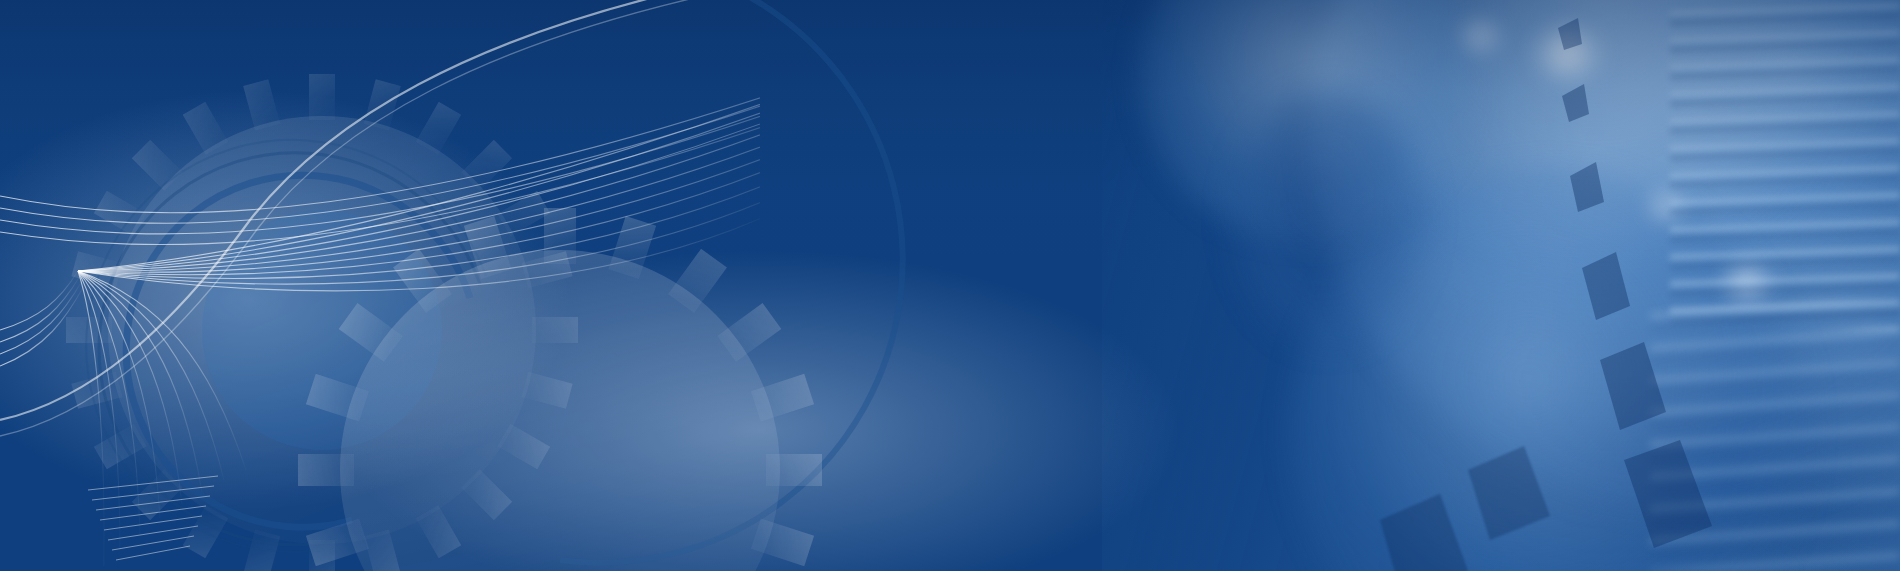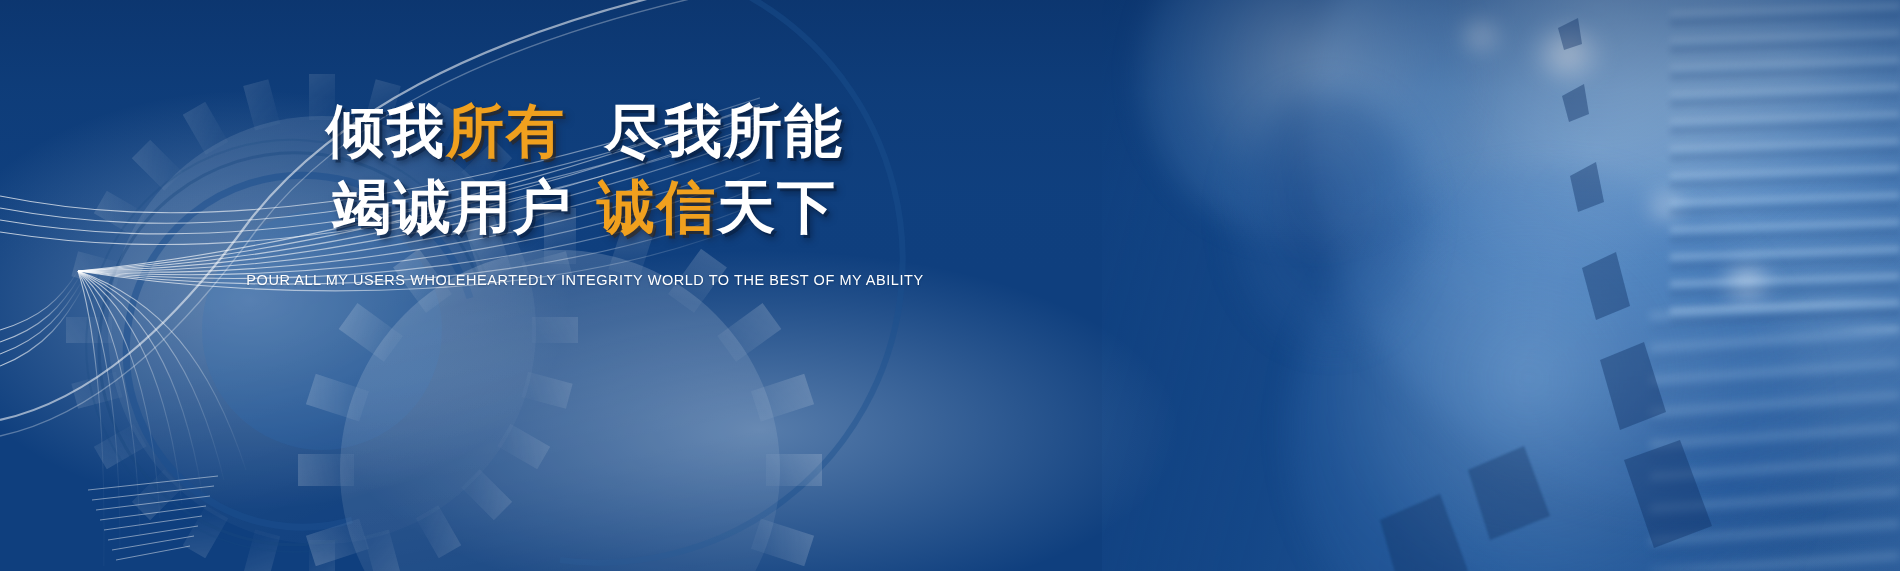--- a/index.html
+++ b/index.html
@@ -336,26 +336,14 @@
         <path d="M1600 360 l44 -18 22 70 -46 18 z"></path>
         <path d="M1624 460 l56 -20 32 86 -58 22 z"></path>
       </g>
       <g fill="#0a2754" opacity="0.30" style="filter:blur(1px)">
         <path d="M1380 520 l60 -26 28 77 -66 26 z"></path>
         <path d="M1468 470 l56 -24 26 70 -60 24 z"></path>
       </g>
     </svg>
   </div>
 
-  <div class="copy">
-
-    <div class="headline line1">
-      <span class="hl-white">倾我</span><span class="hl-orange">所有</span><span class="gap"></span><span class="hl-white">尽我所能</span>
-    </div>
-
-    <div class="headline line2">
-      <span class="hl-white">竭诚用户</span><span class="gap"></span><span class="hl-orange">诚信</span><span class="hl-white">天下</span>
-    </div>
-
-    <div class="subtitle">POUR ALL MY USERS WHOLEHEARTEDLY INTEGRITY WORLD TO THE BEST OF MY ABILITY</div>
-  </div>
 
 </div>
 
 </body></html>

